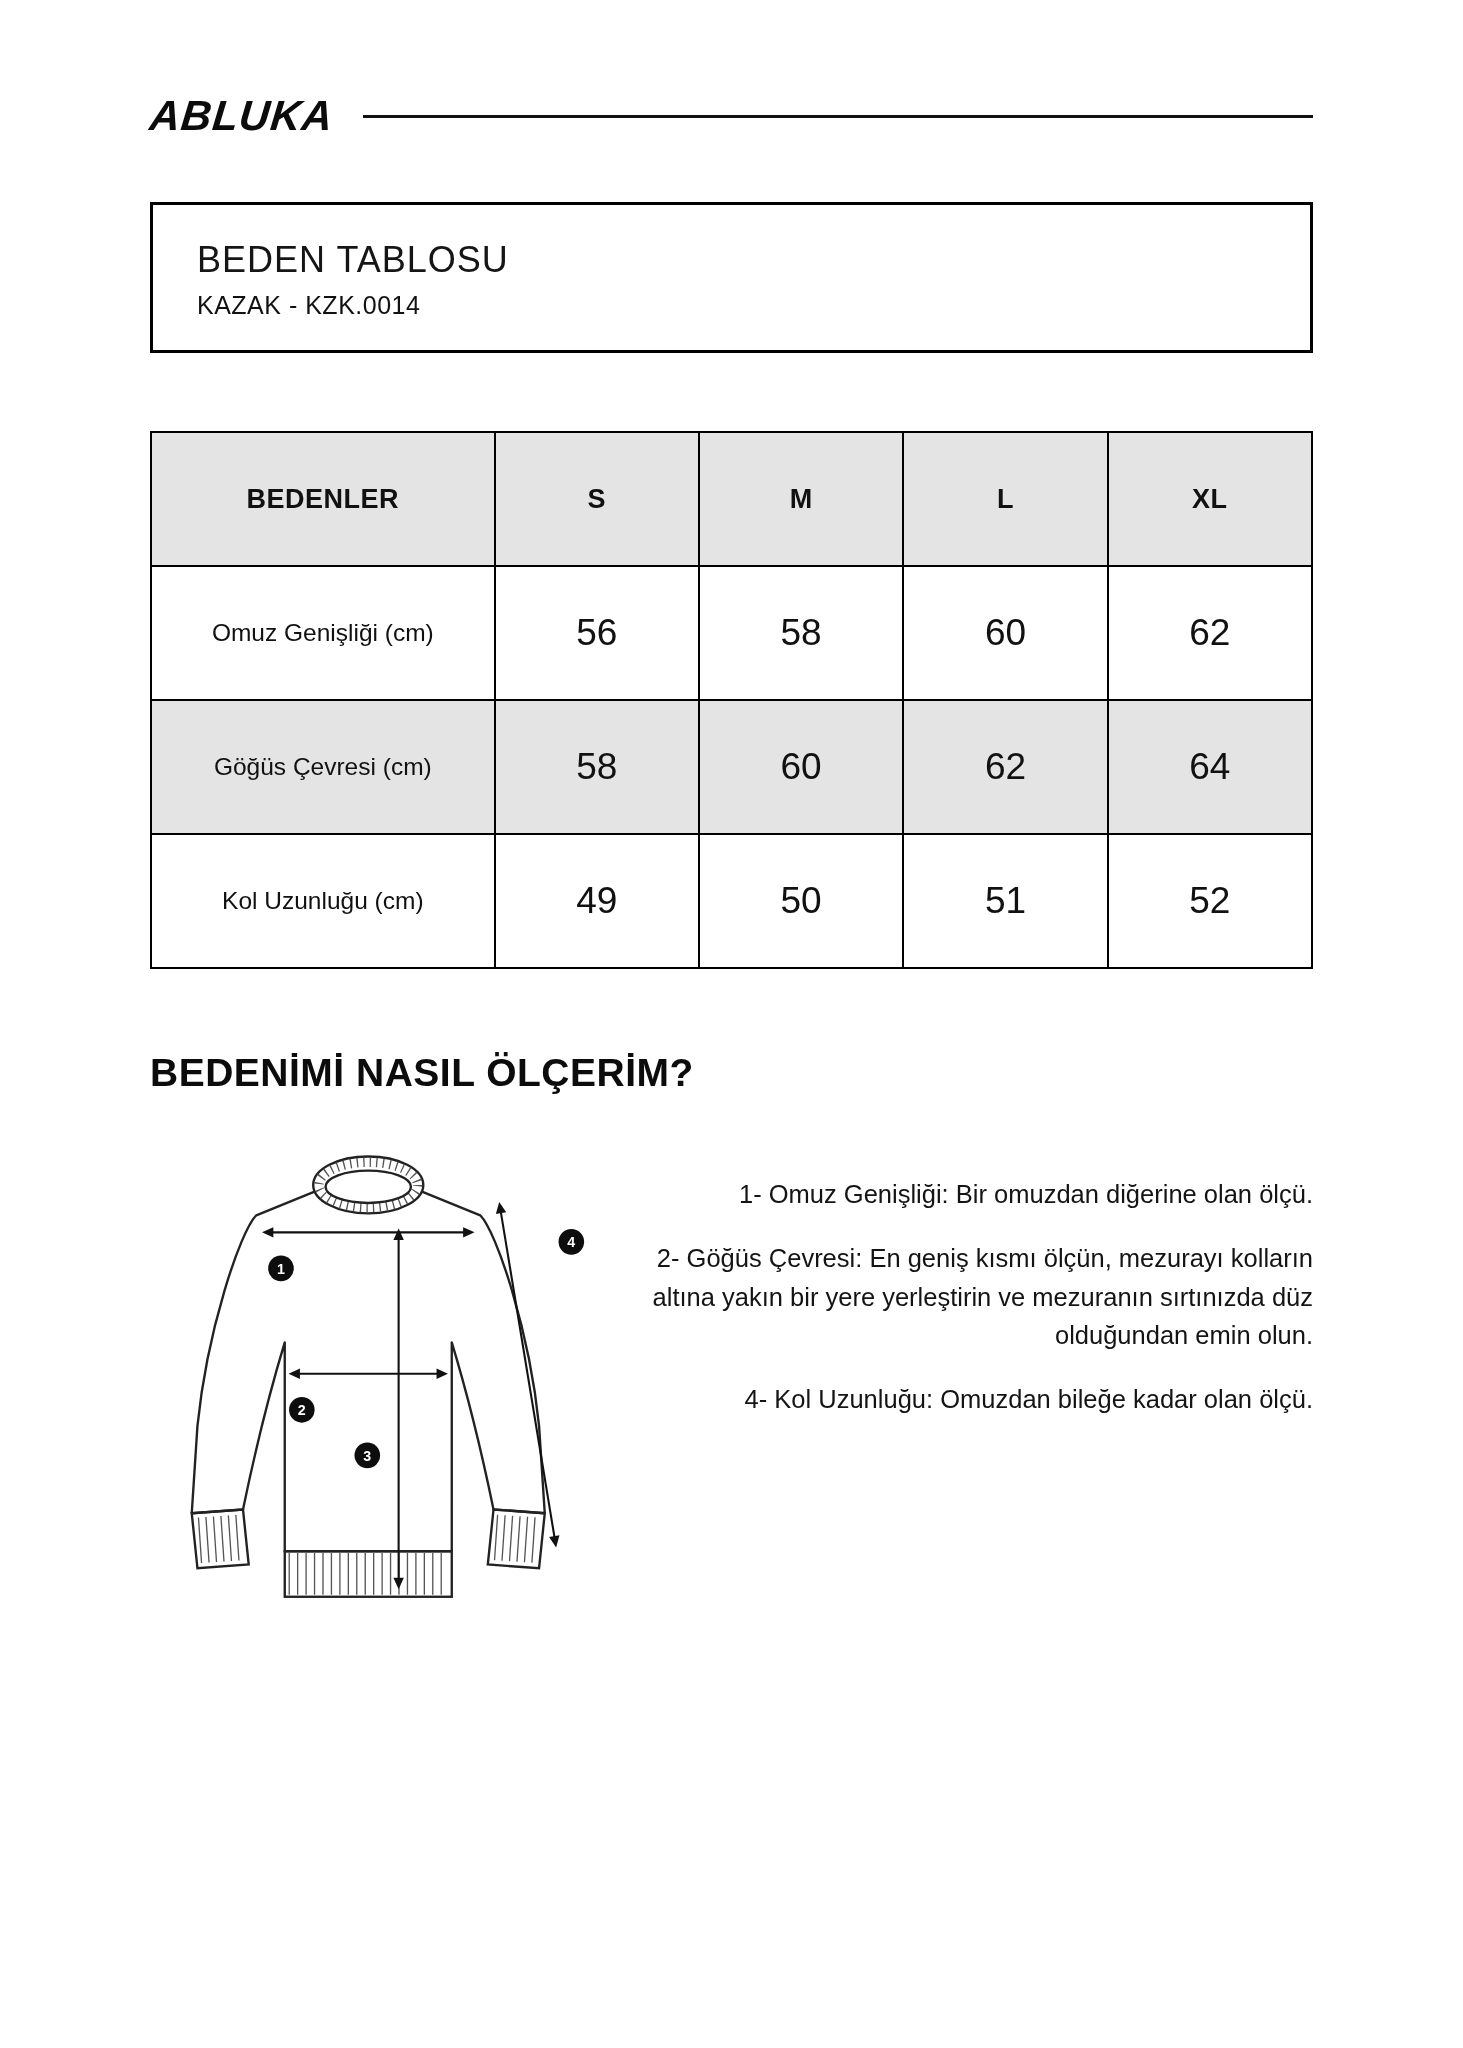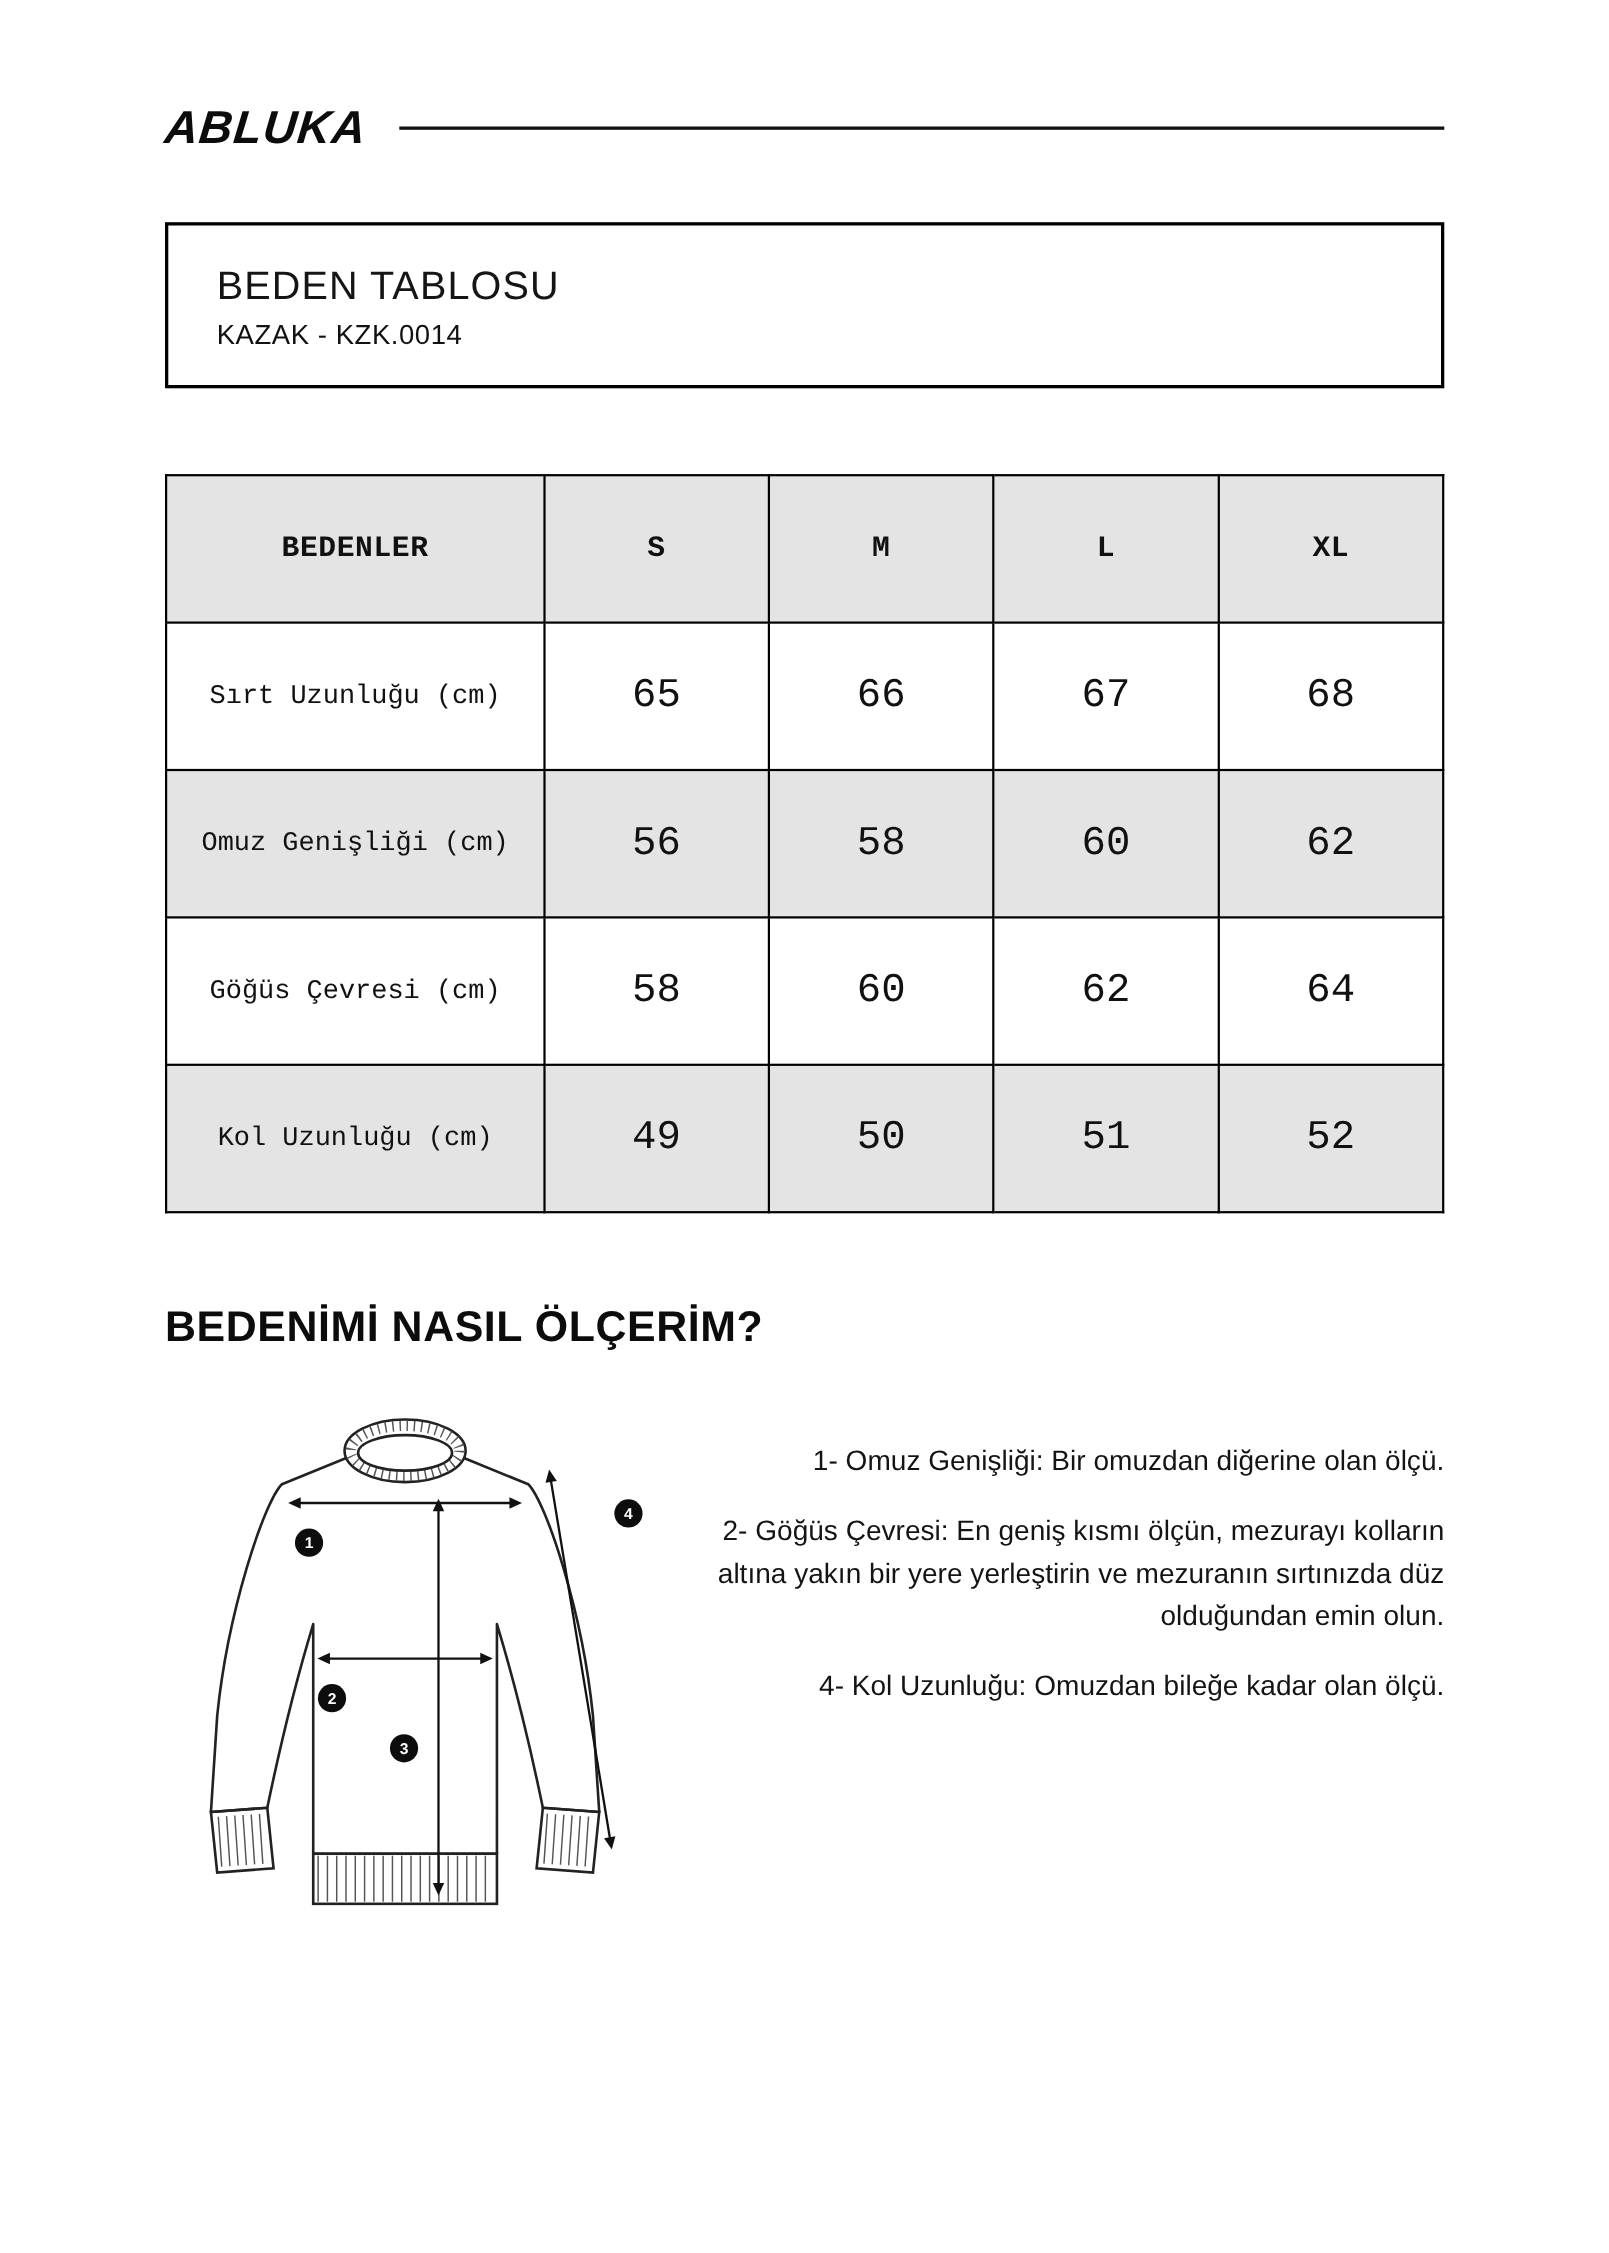--- a/index.html
+++ b/index.html
@@ -24,21 +24,21 @@
 
   
   .title-box { border: 3px solid #000; margin-top: 62px; padding: 34px 44px 30px; }
   .title-box h1 { margin: 0; font-size: 36px; font-weight: 400; letter-spacing: 1px; color: #151515; }
   .title-box .subtitle { margin-top: 10px; font-size: 25px; letter-spacing: 0.5px; }
 
   
   .size-table { width: 100%; border-collapse: collapse; margin-top: 78px; table-layout: fixed; }
   .size-table th, .size-table td {
     border: 2.5px solid #000; text-align: center; vertical-align: middle;
-    height: 134px; padding: 12px; font-family: Liberation Mono, monospace;
+    height: 134px; padding: 12px;
   }
   .size-table thead th { background: #e4e4e4; font-size: 27px; font-weight: bold; letter-spacing: 0.5px; }
   .size-table tbody tr:nth-child(even) { background: #e4e4e4; }
   .size-table td.row-label { font-size: 24.5px; }
   .size-table td.val { font-size: 37px; font-weight: 400; }
 
   
   .measure-title { margin: 82px 0 16px; font-size: 39px; font-weight: 800; letter-spacing: 0.5px; color: #0c0c0c; }
   .measure-row { display: flex; align-items: flex-start; margin-top: 46px; }
   .diagram-wrap { flex: 0 0 auto; width: 446px; }
@@ -71,27 +71,20 @@
     <thead>
       <tr>
         <th>BEDENLER</th>
         <th>S</th>
         <th>M</th>
         <th>L</th>
         <th>XL</th>
       </tr>
     </thead>
     <tbody>
-      <tr>
-        <td class="row-label">Sırt Uzunluğu (cm)</td>
-        <td class="val">65</td>
-        <td class="val">66</td>
-        <td class="val">67</td>
-        <td class="val">68</td>
-      </tr>
       <tr>
         <td class="row-label">Omuz Genişliği (cm)</td>
         <td class="val">56</td>
         <td class="val">58</td>
         <td class="val">60</td>
         <td class="val">62</td>
       </tr>
       <tr>
         <td class="row-label">Göğüs Çevresi (cm)</td>
         <td class="val">58</td>

